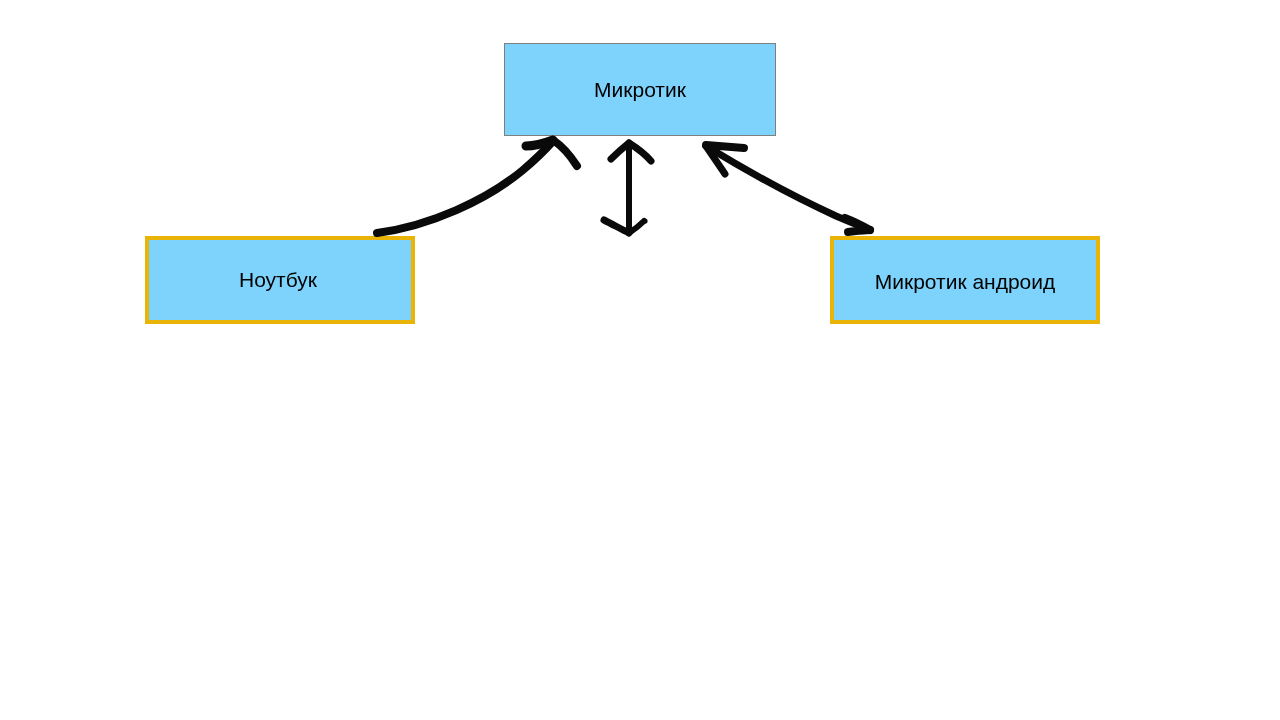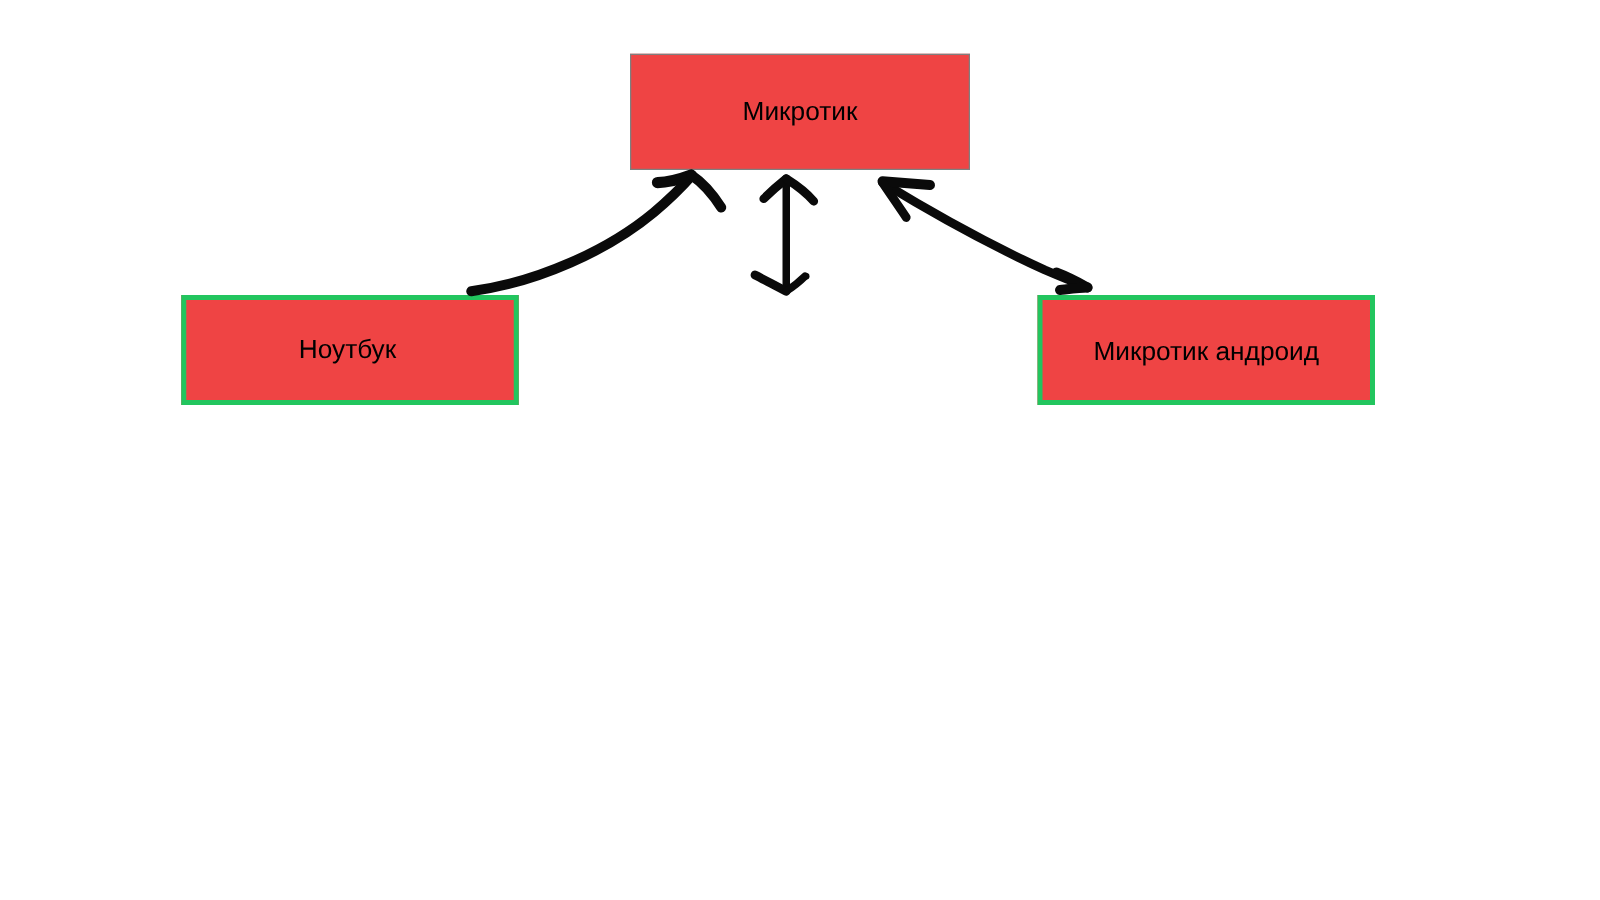--- a/index.html
+++ b/index.html
@@ -12,21 +12,21 @@
     position: relative;
     width: 1280px;
     height: 720px;
     background: #ffffff;
     overflow: hidden;
     font-family: "Liberation Sans", "DejaVu Sans", sans-serif;
   }
   .node {
     position: absolute;
     box-sizing: border-box;
-    background: #ef4444;
+    background: #7dd3fc;
     display: flex;
     align-items: center;
     justify-content: center;
     text-align: center;
   }
   .node-label {
     color: #000000;
     font-weight: 400;
     line-height: 1.2;
     white-space: nowrap;
@@ -37,21 +37,21 @@
     top: 43px;
     width: 272px;
     height: 93px;
     border: 1px solid #7f7f7f;
   }
   #node-router .node-label {
     font-size: 21px;
   }
   
   .node-client {
-    border: 4px solid #22c55e;
+    border: 4px solid #eab308;
   }
   #node-laptop {
     left: 145px;
     top: 236px;
     width: 270px;
     height: 88px;
   }
   #node-pc {
     left: 518px;
     top: 235px;

